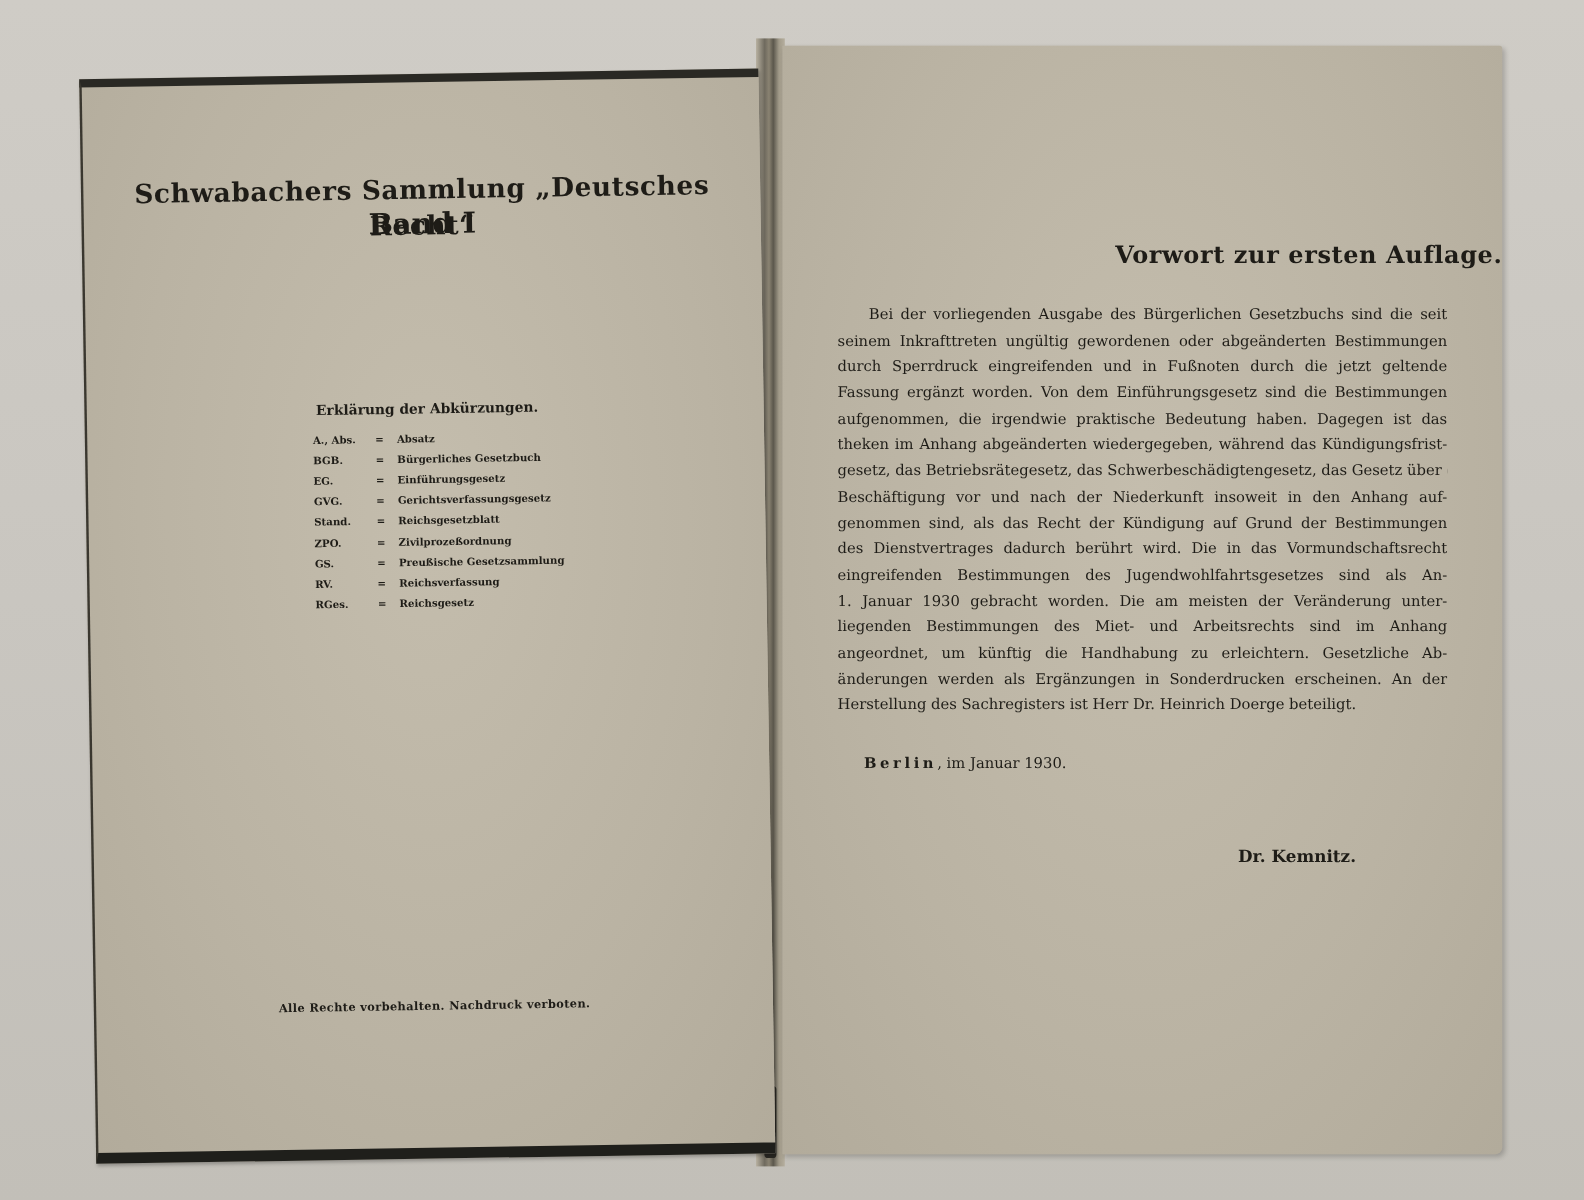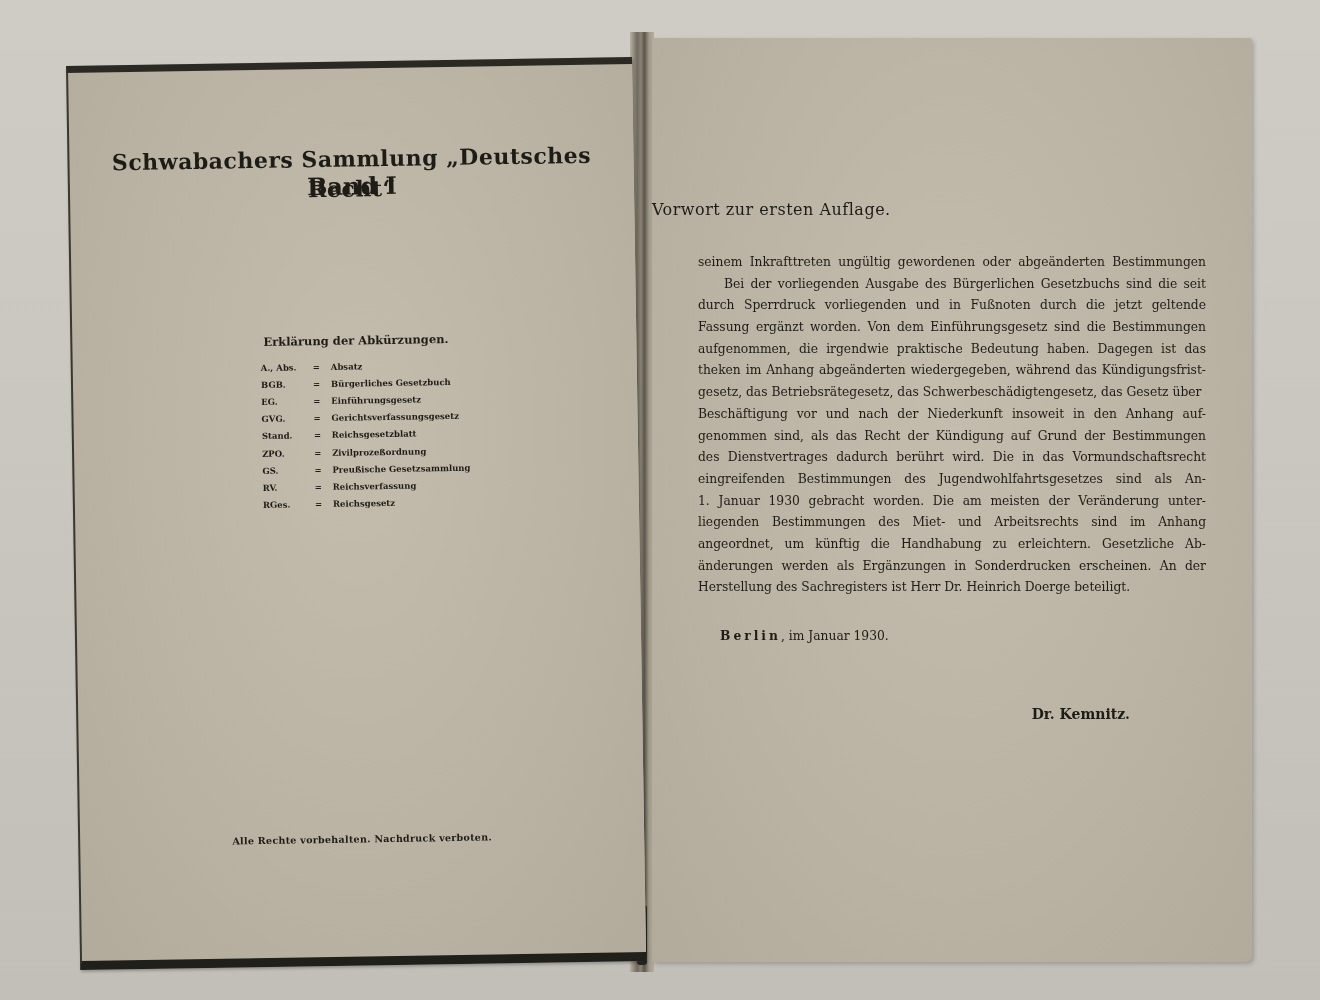--- a/index.html
+++ b/index.html
@@ -51,22 +51,22 @@
     .abbr-row { display: flex; font-size: 8.5px; font-weight: bold; height: 17.2px; align-items: center; }
     .abbr-key { width: 52px; }
     .abbr-eq { width: 18px; }
     .abbr-val { flex: 1; }
     #rights-note {
       position: absolute; left: 0; width: 100%; top: 765px; text-align: center;
       font-size: 9.5px; font-weight: bold; letter-spacing: 0.3px;
     }
 
     #preface-title {
-      position: absolute; left: 0; width: 100%; top: 162px; text-align: left;
-      font-size: 16px; font-weight: normal; letter-spacing: 0.5px;
+      position: absolute; left: 0; width: 100%; top: 162px; text-align: right;
+      font-size: 20px; font-weight: bold; letter-spacing: 0.5px;
     }
     #preface-body {
       position: absolute; left: 46px; top: 214px; width: 508px;
     }
     .pline {
       font-size: 12.3px; line-height: 21.7px; height: 21.7px; white-space: nowrap;
       text-align: justify; text-align-last: justify; overflow: hidden; color: #1e1c17;
     }
     .pline.first { padding-left: 26px; }
     .pline.last { text-align-last: left; }
@@ -136,23 +136,23 @@
         <span class="abbr-val">Reichsgesetz</span>
       </div>
   </div>
 
   <div id="rights-note" class="fraktur">Alle Rechte vorbehalten.  Nachdruck verboten.</div>
 </div>
 
 <div id="right-page" class="page">
   <div id="preface-title" class="fraktur">Vorwort zur ersten Auflage.</div>
   <div id="preface-body">
+    <div class="pline first">Bei der vorliegenden Ausgabe des Bürgerlichen Gesetzbuchs sind die seit</div>
     <div class="pline">seinem Inkrafttreten ungültig gewordenen oder abgeänderten Bestimmungen</div>
-    <div class="pline first">Bei der vorliegenden Ausgabe des Bürgerlichen Gesetzbuchs sind die seit</div>
-    <div class="pline">durch Sperrdruck vorliegenden und in Fußnoten durch die jetzt geltende</div>
+    <div class="pline">durch Sperrdruck eingreifenden und in Fußnoten durch die jetzt geltende</div>
     <div class="pline">Fassung ergänzt worden.  Von dem Einführungsgesetz sind die Bestimmungen</div>
     <div class="pline">aufgenommen, die irgendwie praktische Bedeutung haben.  Dagegen ist das</div>
     <div class="pline">theken im Anhang abgeänderten wiedergegeben, während das Kündigungsfrist-</div>
     <div class="pline">gesetz, das Betriebsrätegesetz, das Schwerbeschädigtengesetz, das Gesetz über die</div>
     <div class="pline">Beschäftigung vor und nach der Niederkunft insoweit in den Anhang auf-</div>
     <div class="pline">genommen sind, als das Recht der Kündigung auf Grund der Bestimmungen</div>
     <div class="pline">des Dienstvertrages dadurch berührt wird.  Die in das Vormundschaftsrecht</div>
     <div class="pline">eingreifenden Bestimmungen des Jugendwohlfahrtsgesetzes sind als An-</div>
     <div class="pline">1. Januar 1930 gebracht worden.  Die am meisten der Veränderung unter-</div>
     <div class="pline">liegenden Bestimmungen des Miet- und Arbeitsrechts sind im Anhang</div>

